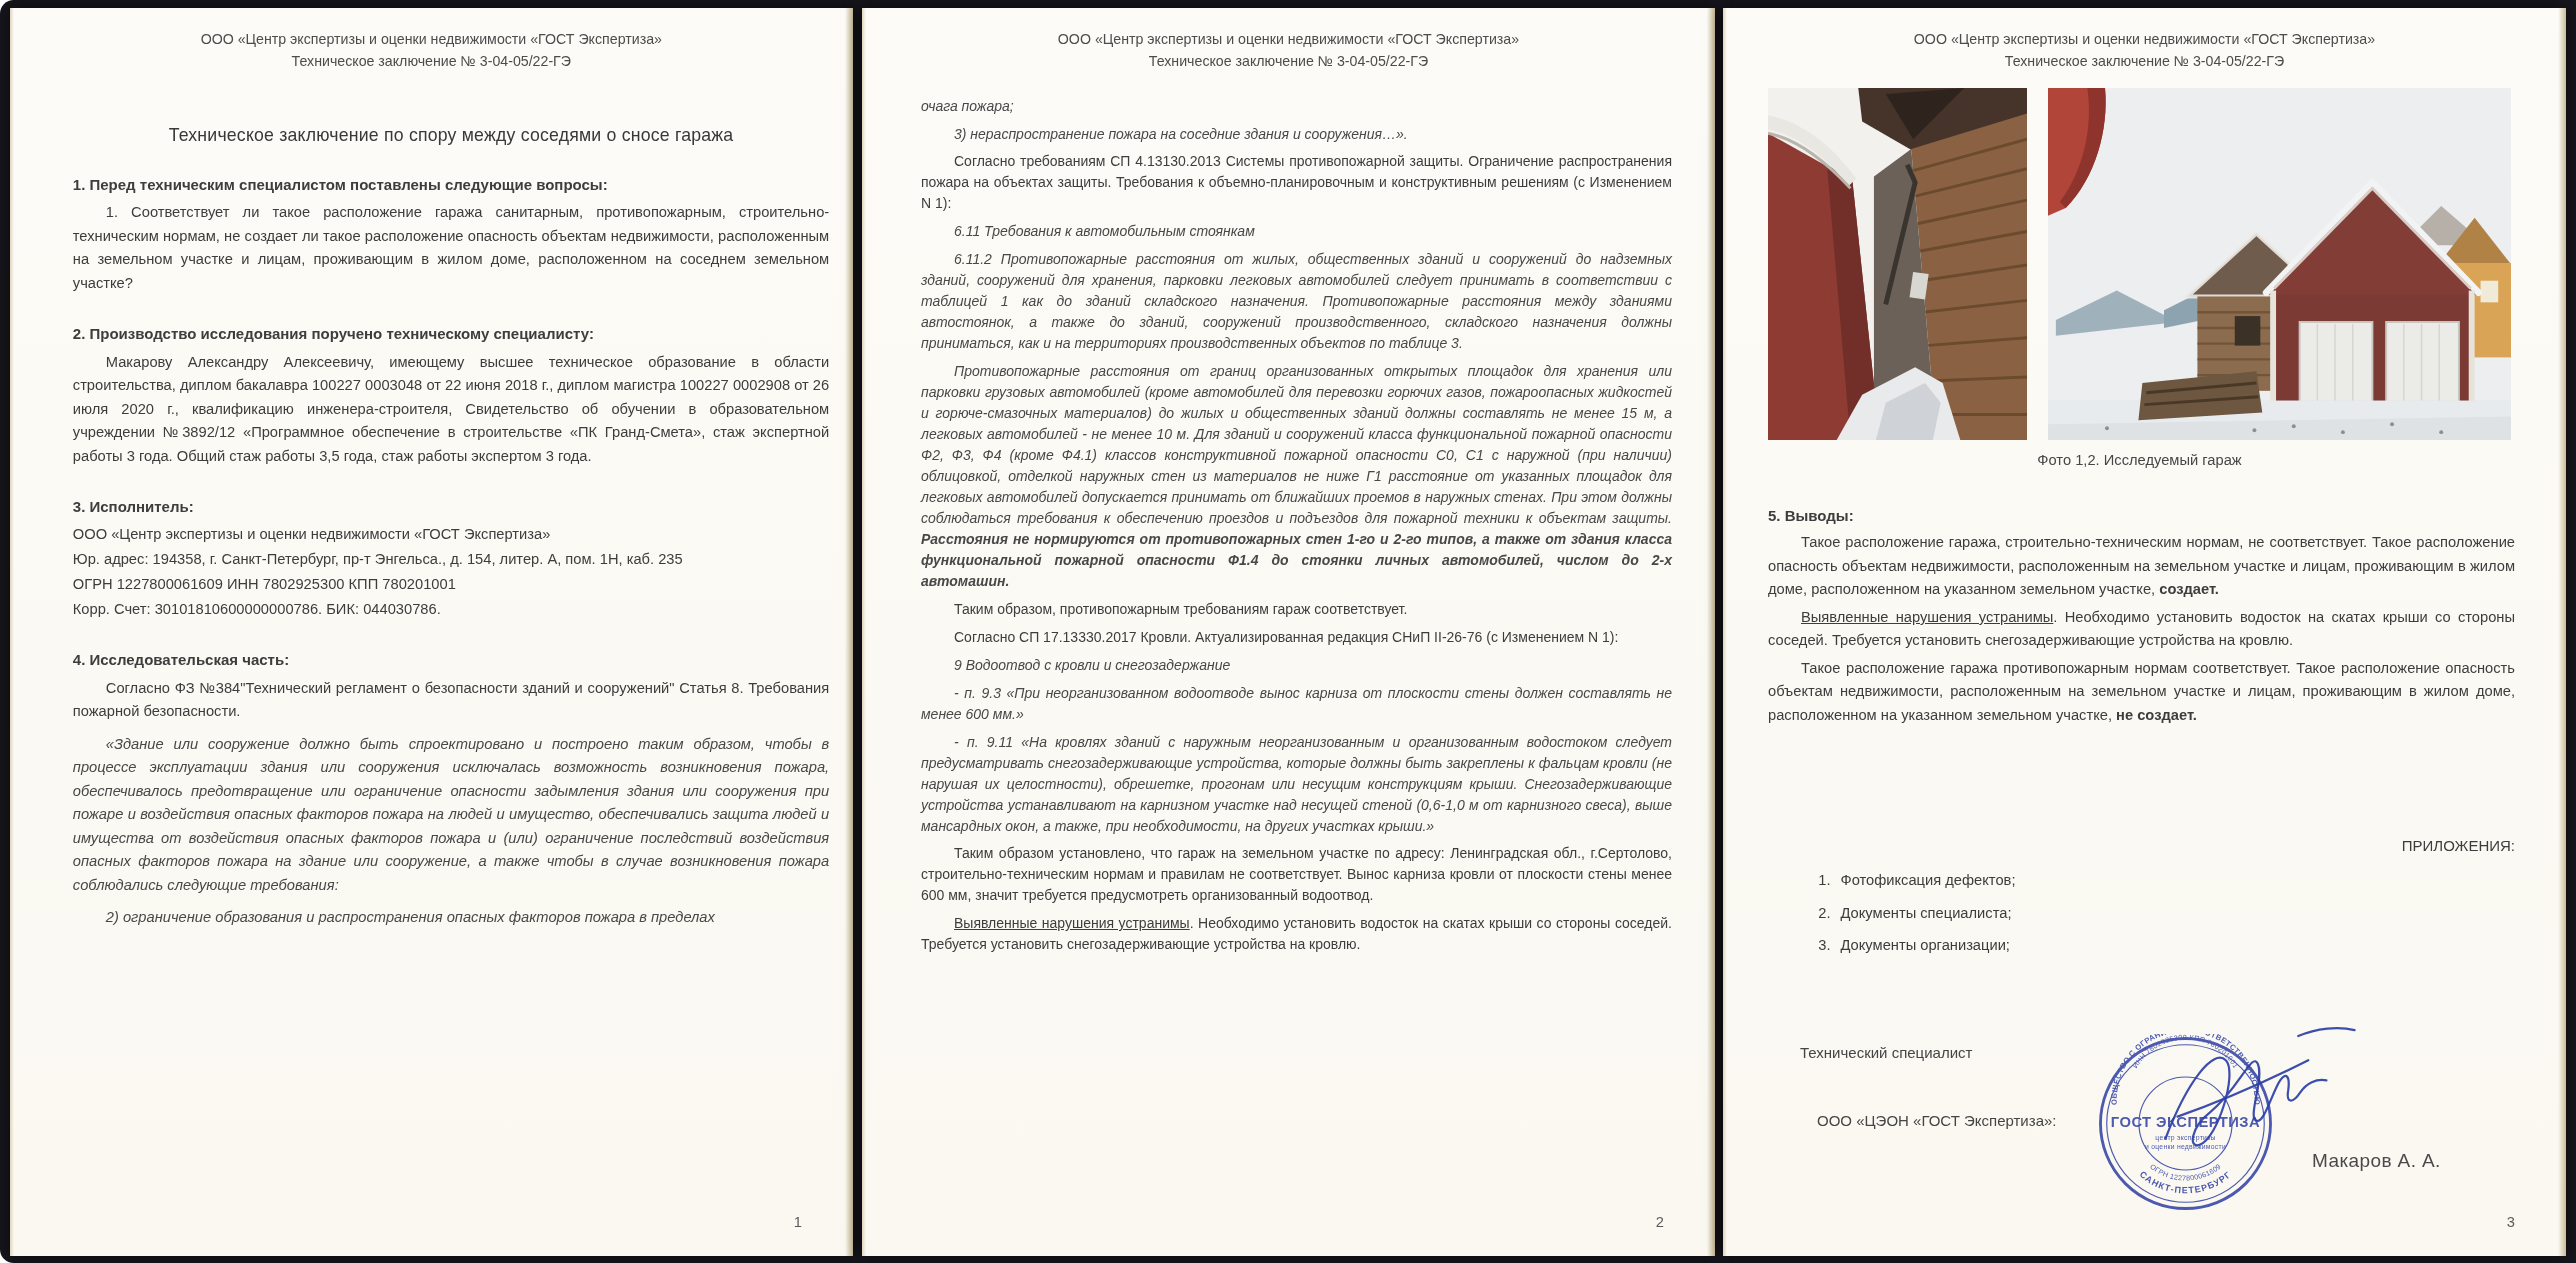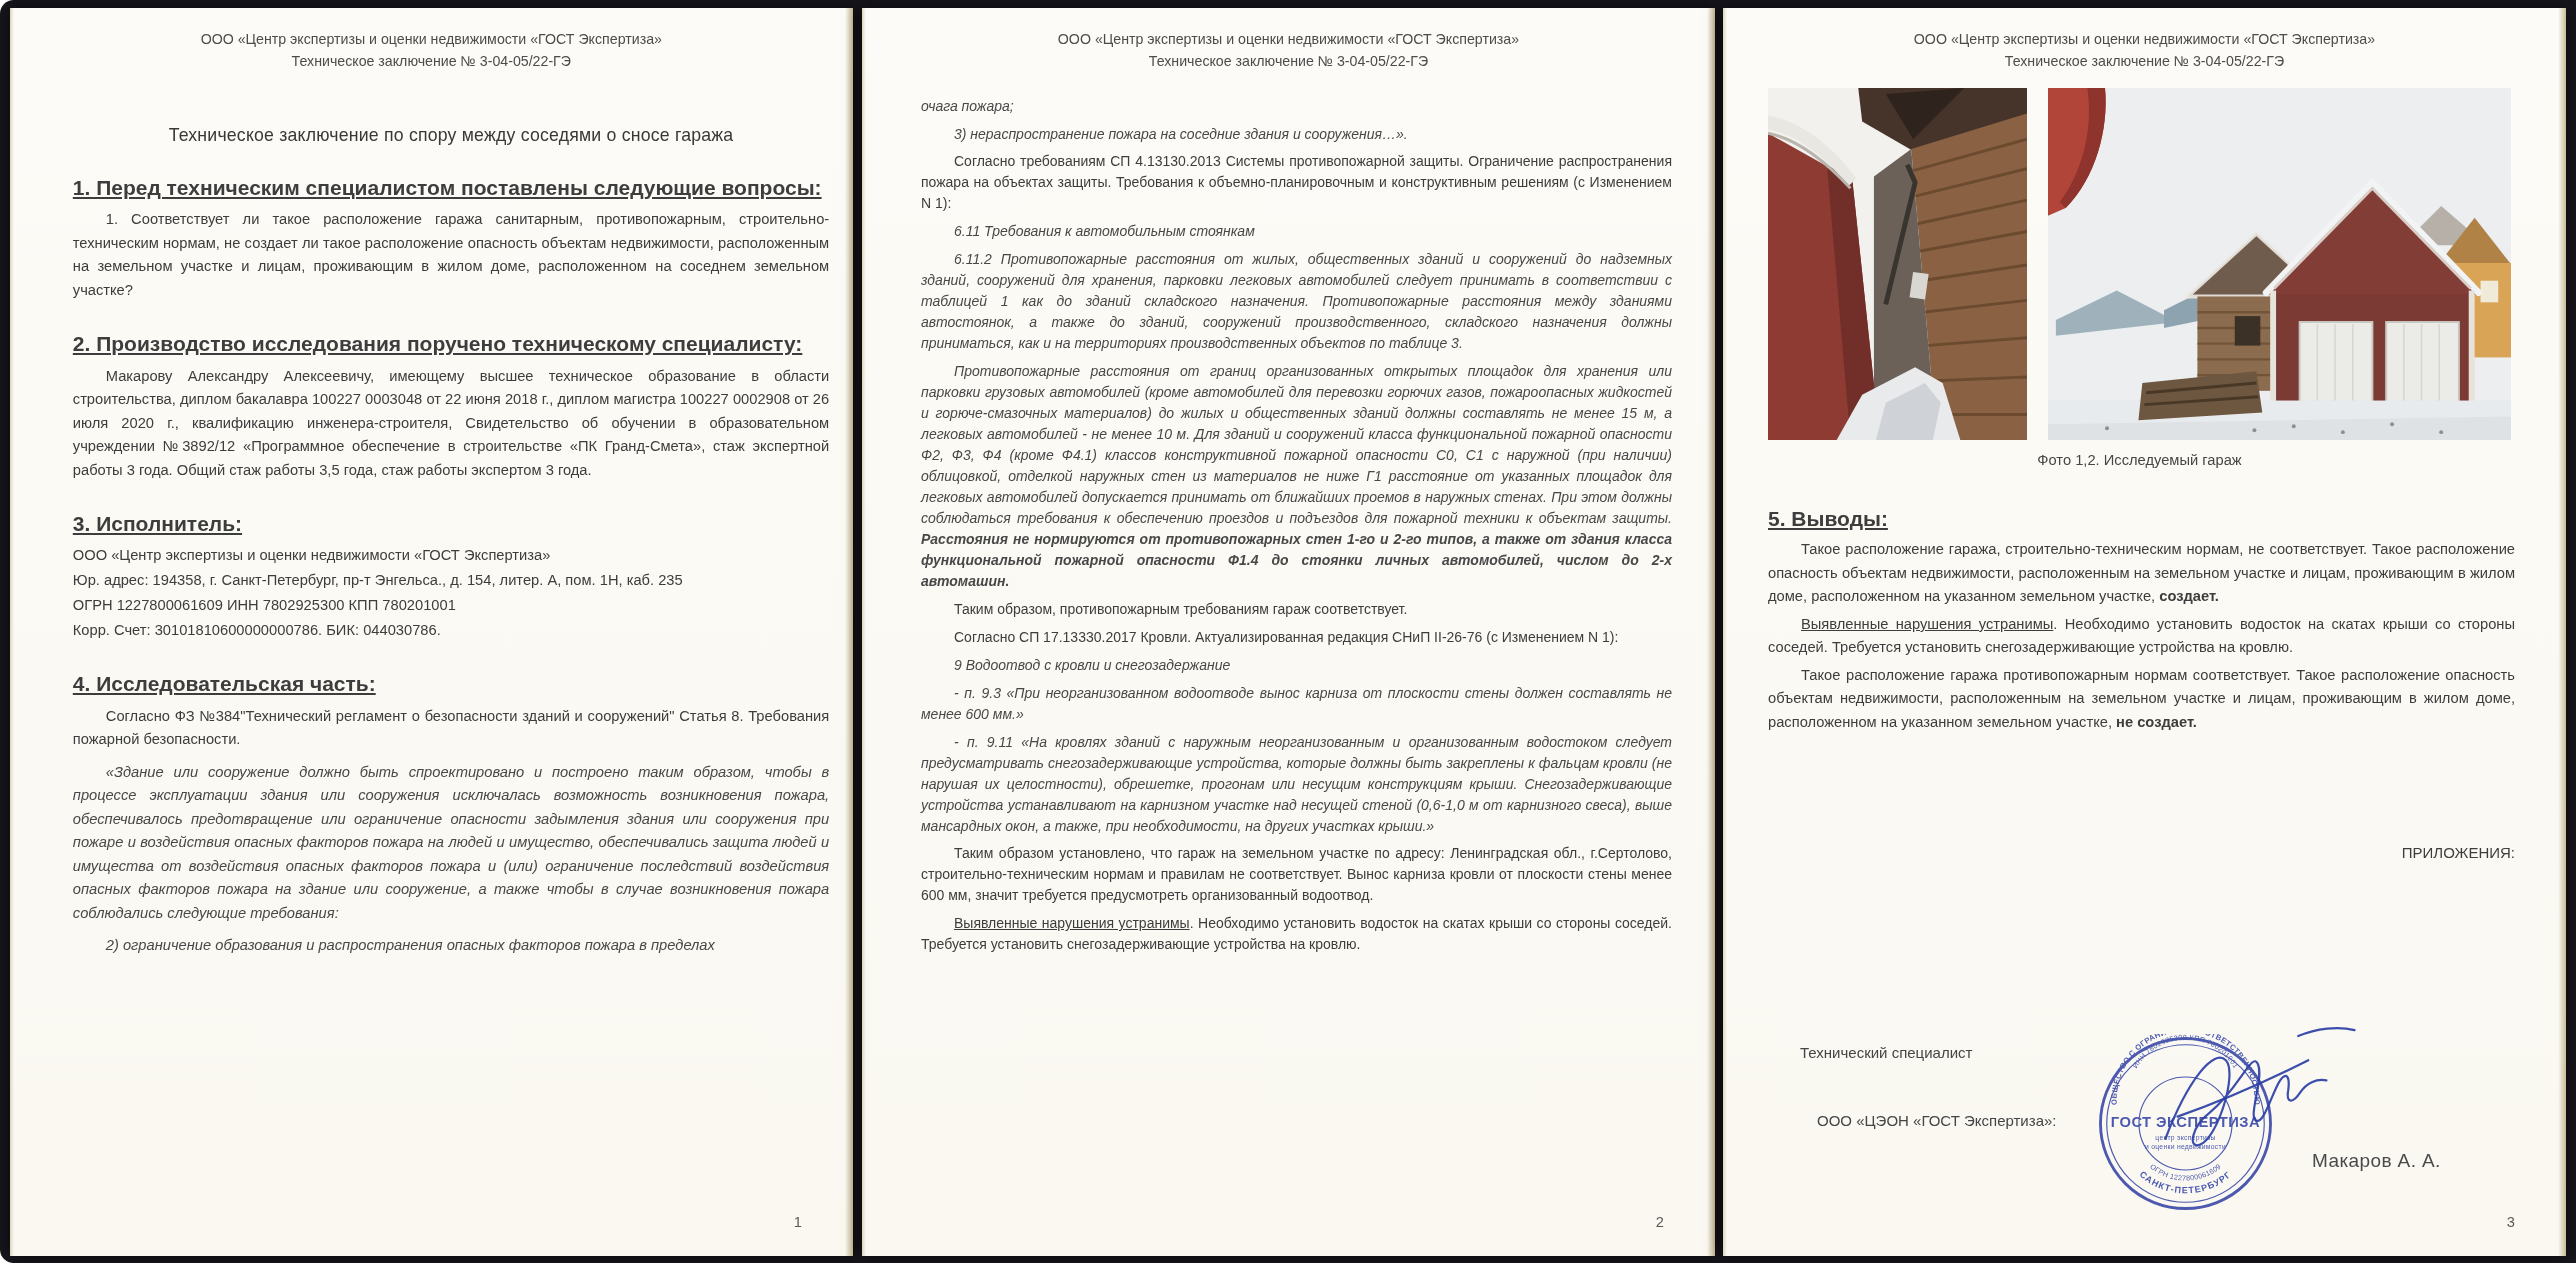--- a/index.html
+++ b/index.html
@@ -9,21 +9,21 @@
   .page::after{content:"";position:absolute;top:0;right:0;width:7.9px;height:100%;background:linear-gradient(90deg,rgba(190,170,120,0),#c9bb96);}
   .page::before{content:"";position:absolute;top:0;left:0;width:3.9px;height:100%;background:linear-gradient(90deg,#ded5bd,rgba(222,213,189,0));}
   #page1{left:9.8px;width:843px;}
   #page2{left:862px;width:853px;}
   #page3{left:1723px;width:843px;}
   .hdr{padding-top:21.6px;text-align:center;font-size:14.2px;line-height:1.5;color:#4c4c4c;}
   .content{padding:0 23.6px 0 63px;position:relative;}
   #page2 .content{padding:0 43px 0 59px;}
   #page3 .content{padding:0 51px 0 45px;}
   .title{margin-top:53px;text-align:center;font-size:17.7px;color:#383838;letter-spacing:0.2px;}
-  .sec{margin:29.5px 0 7.9px;font-weight:bold;text-decoration:underline;font-size:21px;color:#3d3d3d;}
+  .sec{margin:29.5px 0 7.9px;font-weight:bold;font-size:15px;color:#3d3d3d;}
   .p{margin:8.8px 0;font-size:14.7px;line-height:1.6;text-align:justify;text-indent:33px;color:#3d3d3d;}
   .noind{text-indent:0;}
   .quote{font-style:italic;color:#484848;}
   .pline{margin:2px 0;font-size:14.7px;line-height:1.58;text-align:left;}
   .bi{font-weight:bold;}
   .u{text-decoration:underline;}
   .pagenum{position:absolute;bottom:25.5px;right:51px;font-size:14.7px;color:#5a5a5a;}
   #page2 .p{font-size:14px;line-height:1.5;margin:6.9px 0;}
   #page2 .qcont{margin-top:23.6px;}
   
@@ -195,20 +195,25 @@
         </svg>
       </div>
       <div class="caption">Фото 1,2. Исследуемый гараж</div>
 
       <div class="sec">5. Выводы:</div>
       <p class="p concl concl-first"><span>Такое расположение гаража, строительно-техническим нормам, не соответствует. Такое расположение опасность объектам недвижимости, расположенным на земельном участке и лицам, проживающим в жилом доме, расположенном на указанном земельном участке, </span><span class="bi">создает.</span></p>
       <p class="p concl"><span class="u">Выявленные нарушения устранимы</span><span>. Необходимо установить водосток на скатах крыши со стороны соседей. Требуется установить снегозадерживающие устройства на кровлю.</span></p>
       <p class="p concl"><span>Такое расположение гаража противопожарным нормам соответствует. Такое расположение опасность объектам недвижимости, расположенным на земельном участке и лицам, проживающим в жилом доме, расположенном на указанном земельном участке, </span><span class="bi">не создает.</span></p>
 
       <div class="attach-head">ПРИЛОЖЕНИЯ:</div>
+      <ol class="attach">
+        <li>Фотофиксация дефектов;</li>
+        <li>Документы специалиста;</li>
+        <li>Документы организации;</li>
+      </ol>
     </div>
 
     <div class="sig-role">Технический специалист</div>
     <div class="sig-org">ООО «ЦЭОН «ГОСТ Экспертиза»:</div>
 
     <svg class="stamp" viewBox="0 0 200 200">
       <defs>
         <path id="arc-ot" d="M 24,87 A 77,77 0 1 1 176,87"></path>
         <path id="arc-ob" d="M 33,139 A 77,77 0 0 0 167,139"></path>
         <path id="arc-it" d="M 40,84 A 62,62 0 1 1 160,84"></path>

